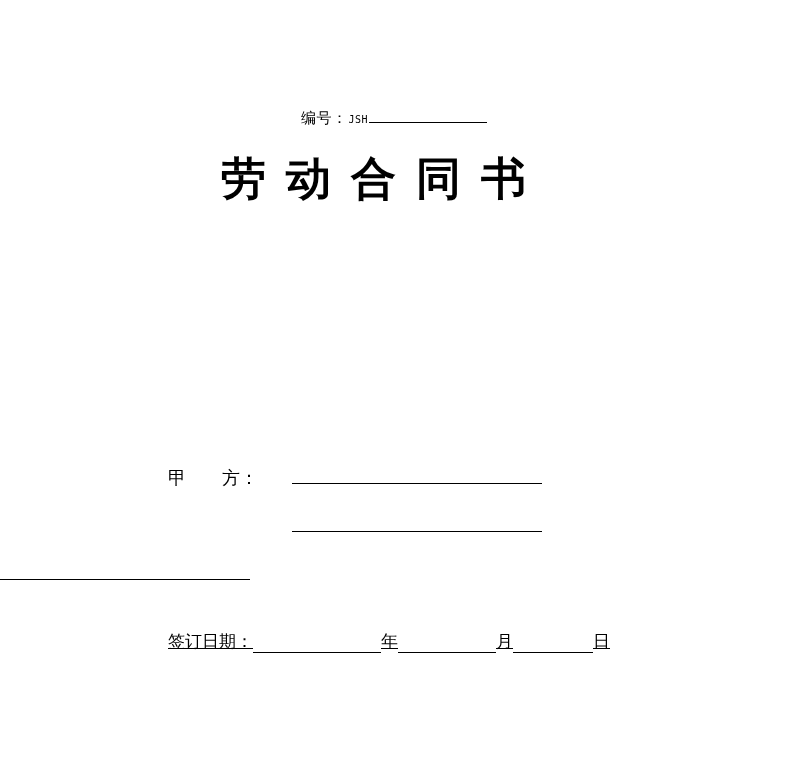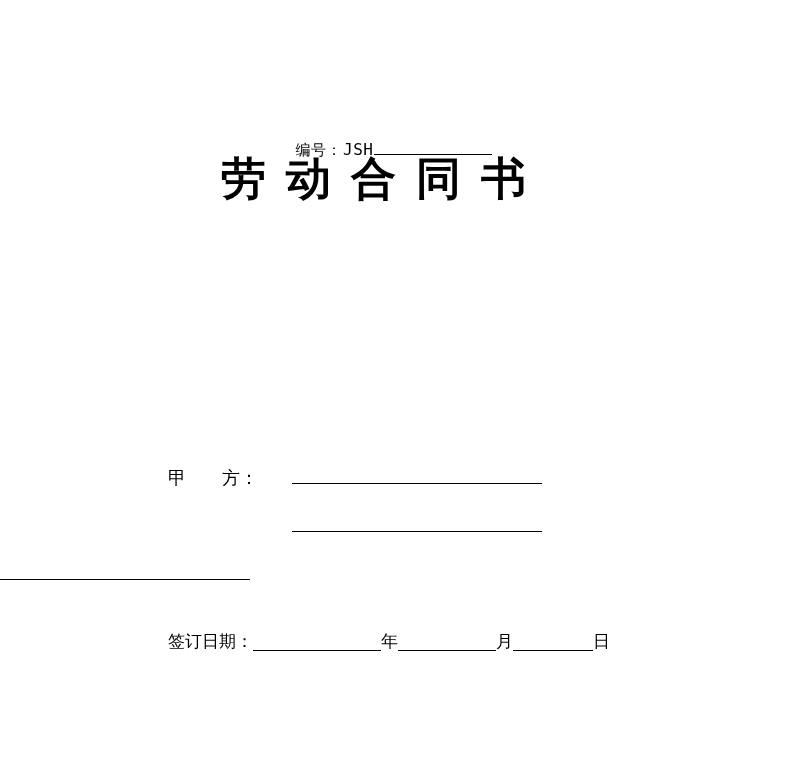--- a/index.html
+++ b/index.html
@@ -25,36 +25,35 @@
 
   
   .serial-row {
     position: absolute;
     top: 108px;
     left: 0;
     width: 726px;
     display: flex;
     justify-content: center;
     align-items: center;
-    margin-top: 32px;
   }
   .serial-inner {
     display: flex;
     align-items: baseline;
     transform: translateX(31px);
   }
   .serial-label {
     font-family: "DejaVu Serif", serif;
     font-size: 15px;
     letter-spacing: 0.5px;
     white-space: pre;
   }
   .serial-prefix {
     font-family: "DejaVu Sans Mono", monospace;
-    font-size: 16px;
+    font-size: 10px;
     letter-spacing: 0.5px;
     margin-left: 1px;
   }
   .serial-blank {
     display: inline-block;
     width: 118px;
     border-bottom: 1.3px solid #000;
     height: 14px;
     margin-left: 1px;
   }
@@ -105,21 +104,22 @@
     
   }
 
   
   .date-row {
     position: absolute;
     top: 630px;
     left: 0;
     width: 793px;
     display: flex;
-    align-items: center;
+    align-items: flex-end;
+    text-decoration: underline;
   }
   .date-label {
     font-family: "DejaVu Serif", serif;
     font-size: 17px;
     white-space: pre;
     margin-left: 168px;
   }
   .date-unit {
     font-family: "DejaVu Serif", serif;
     font-size: 17px;

